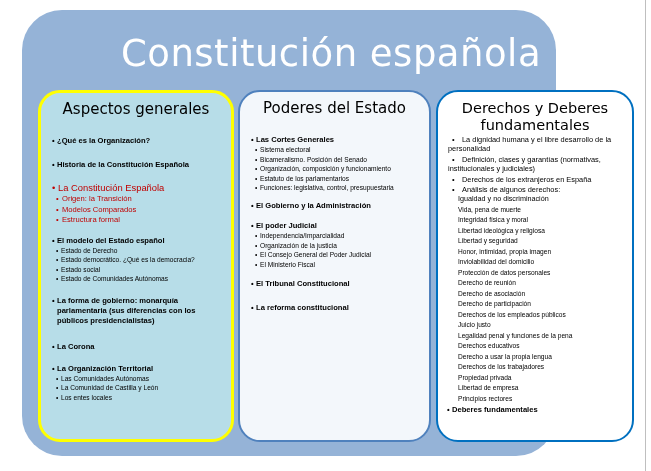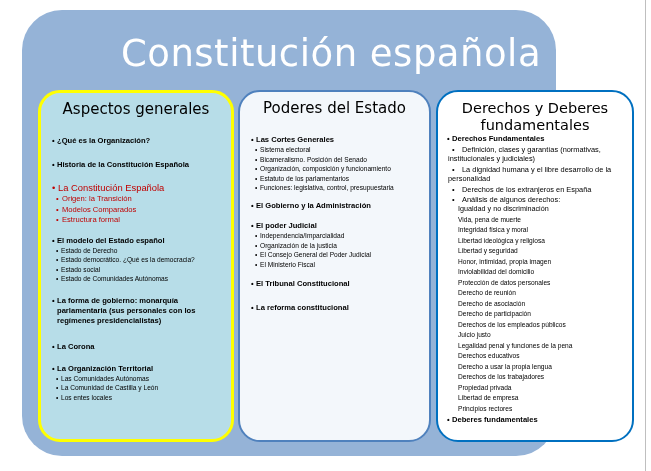--- a/index.html
+++ b/index.html
@@ -75,21 +75,21 @@
       <li class="red-sub">Origen: la Transición</li>
       <li class="red-sub">Modelos Comparados</li>
       <li class="red-sub">Estructura formal</li>
       <li class="gap" style="height:10px"></li>
       <li class="sec">El modelo del Estado español</li>
       <li class="sub">Estado de Derecho</li>
       <li class="sub">Estado democrático. ¿Qué es la democracia?</li>
       <li class="sub">Estado social</li>
       <li class="sub">Estado de Comunidades Autónomas</li>
       <li class="gap" style="height:12px"></li>
-      <li class="sec">La forma de gobierno: monarquía parlamentaria (sus personales con los regímenes presidencialistas)</li>
+      <li class="sec">La forma de gobierno: monarquía parlamentaria (sus diferencias con los públicos presidencialistas)</li>
       <li class="gap" style="height:16px"></li>
       <li class="sec">La Corona</li>
       <li class="gap" style="height:12px"></li>
       <li class="sec">La Organización Territorial</li>
       <li class="sub">Las Comunidades Autónomas</li>
       <li class="sub">La Comunidad de Castilla y León</li>
       <li class="sub">Los entes locales</li>
     </ul>
   </div>
 
@@ -113,23 +113,22 @@
       <li class="gap" style="height:10px"></li>
       <li class="sec">El Tribunal Constitucional</li>
       <li class="gap" style="height:14px"></li>
       <li class="sec">La reforma constitucional</li>
     </ul>
   </div>
 
   <div class="col col3">
     <div class="col-head">Derechos y Deberes fundamentales</div>
     <ul class="list">
-      <li class="c3-sec">Derechos Fundamentales</li>
+      <li class="c3-sub">La dignidad humana y el libre desarrollo de la personalidad</li>
       <li class="c3-sub">Definición, clases y garantías (normativas, institucionales y judiciales)</li>
-      <li class="c3-sub">La dignidad humana y el libre desarrollo de la personalidad</li>
       <li class="c3-sub">Derechos de los extranjeros en España</li>
       <li class="c3-sub">Análisis de algunos derechos:</li>
       <li class="c3-sub2" style="font-size:7.2px">Igualdad y no discriminación</li>
       <li class="c3-sub2">Vida, pena de muerte</li>
       <li class="c3-sub2">Integridad física y moral</li>
       <li class="c3-sub2">Libertad ideológica y religiosa</li>
       <li class="c3-sub2">Libertad y seguridad</li>
       <li class="c3-sub2">Honor, intimidad, propia imagen</li>
       <li class="c3-sub2">Inviolabilidad del domicilio</li>
       <li class="c3-sub2">Protección de datos personales</li>

